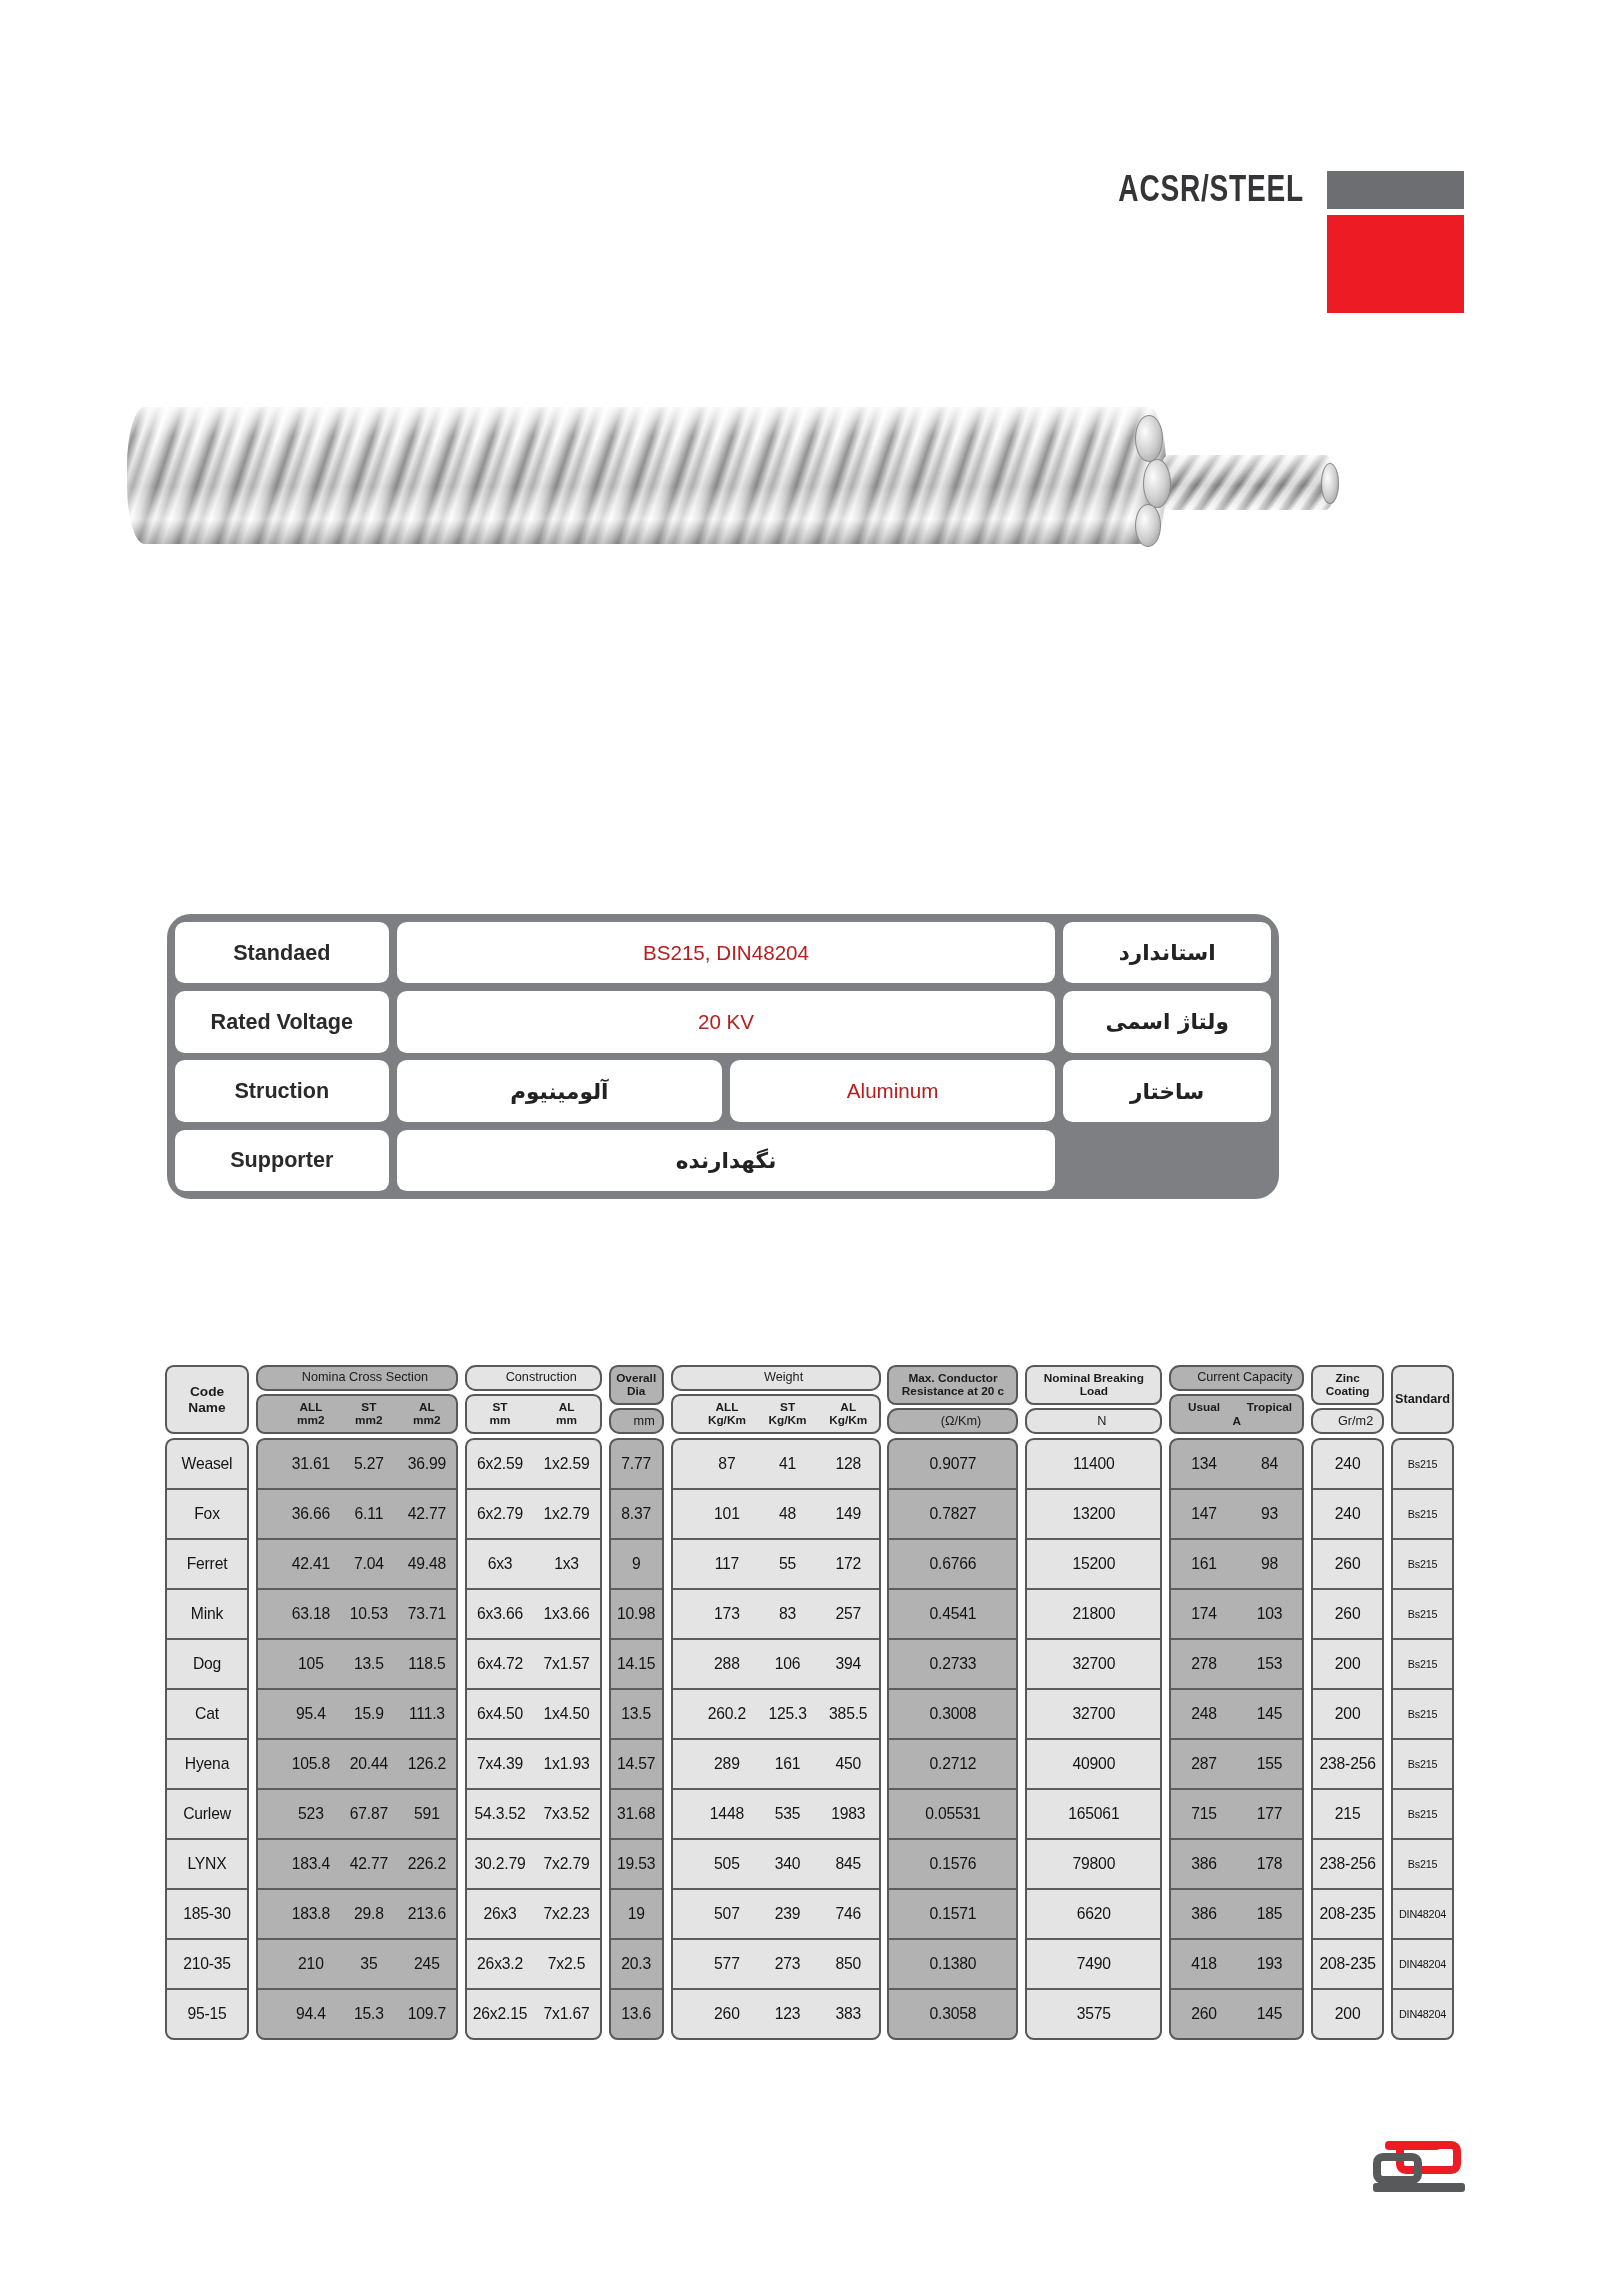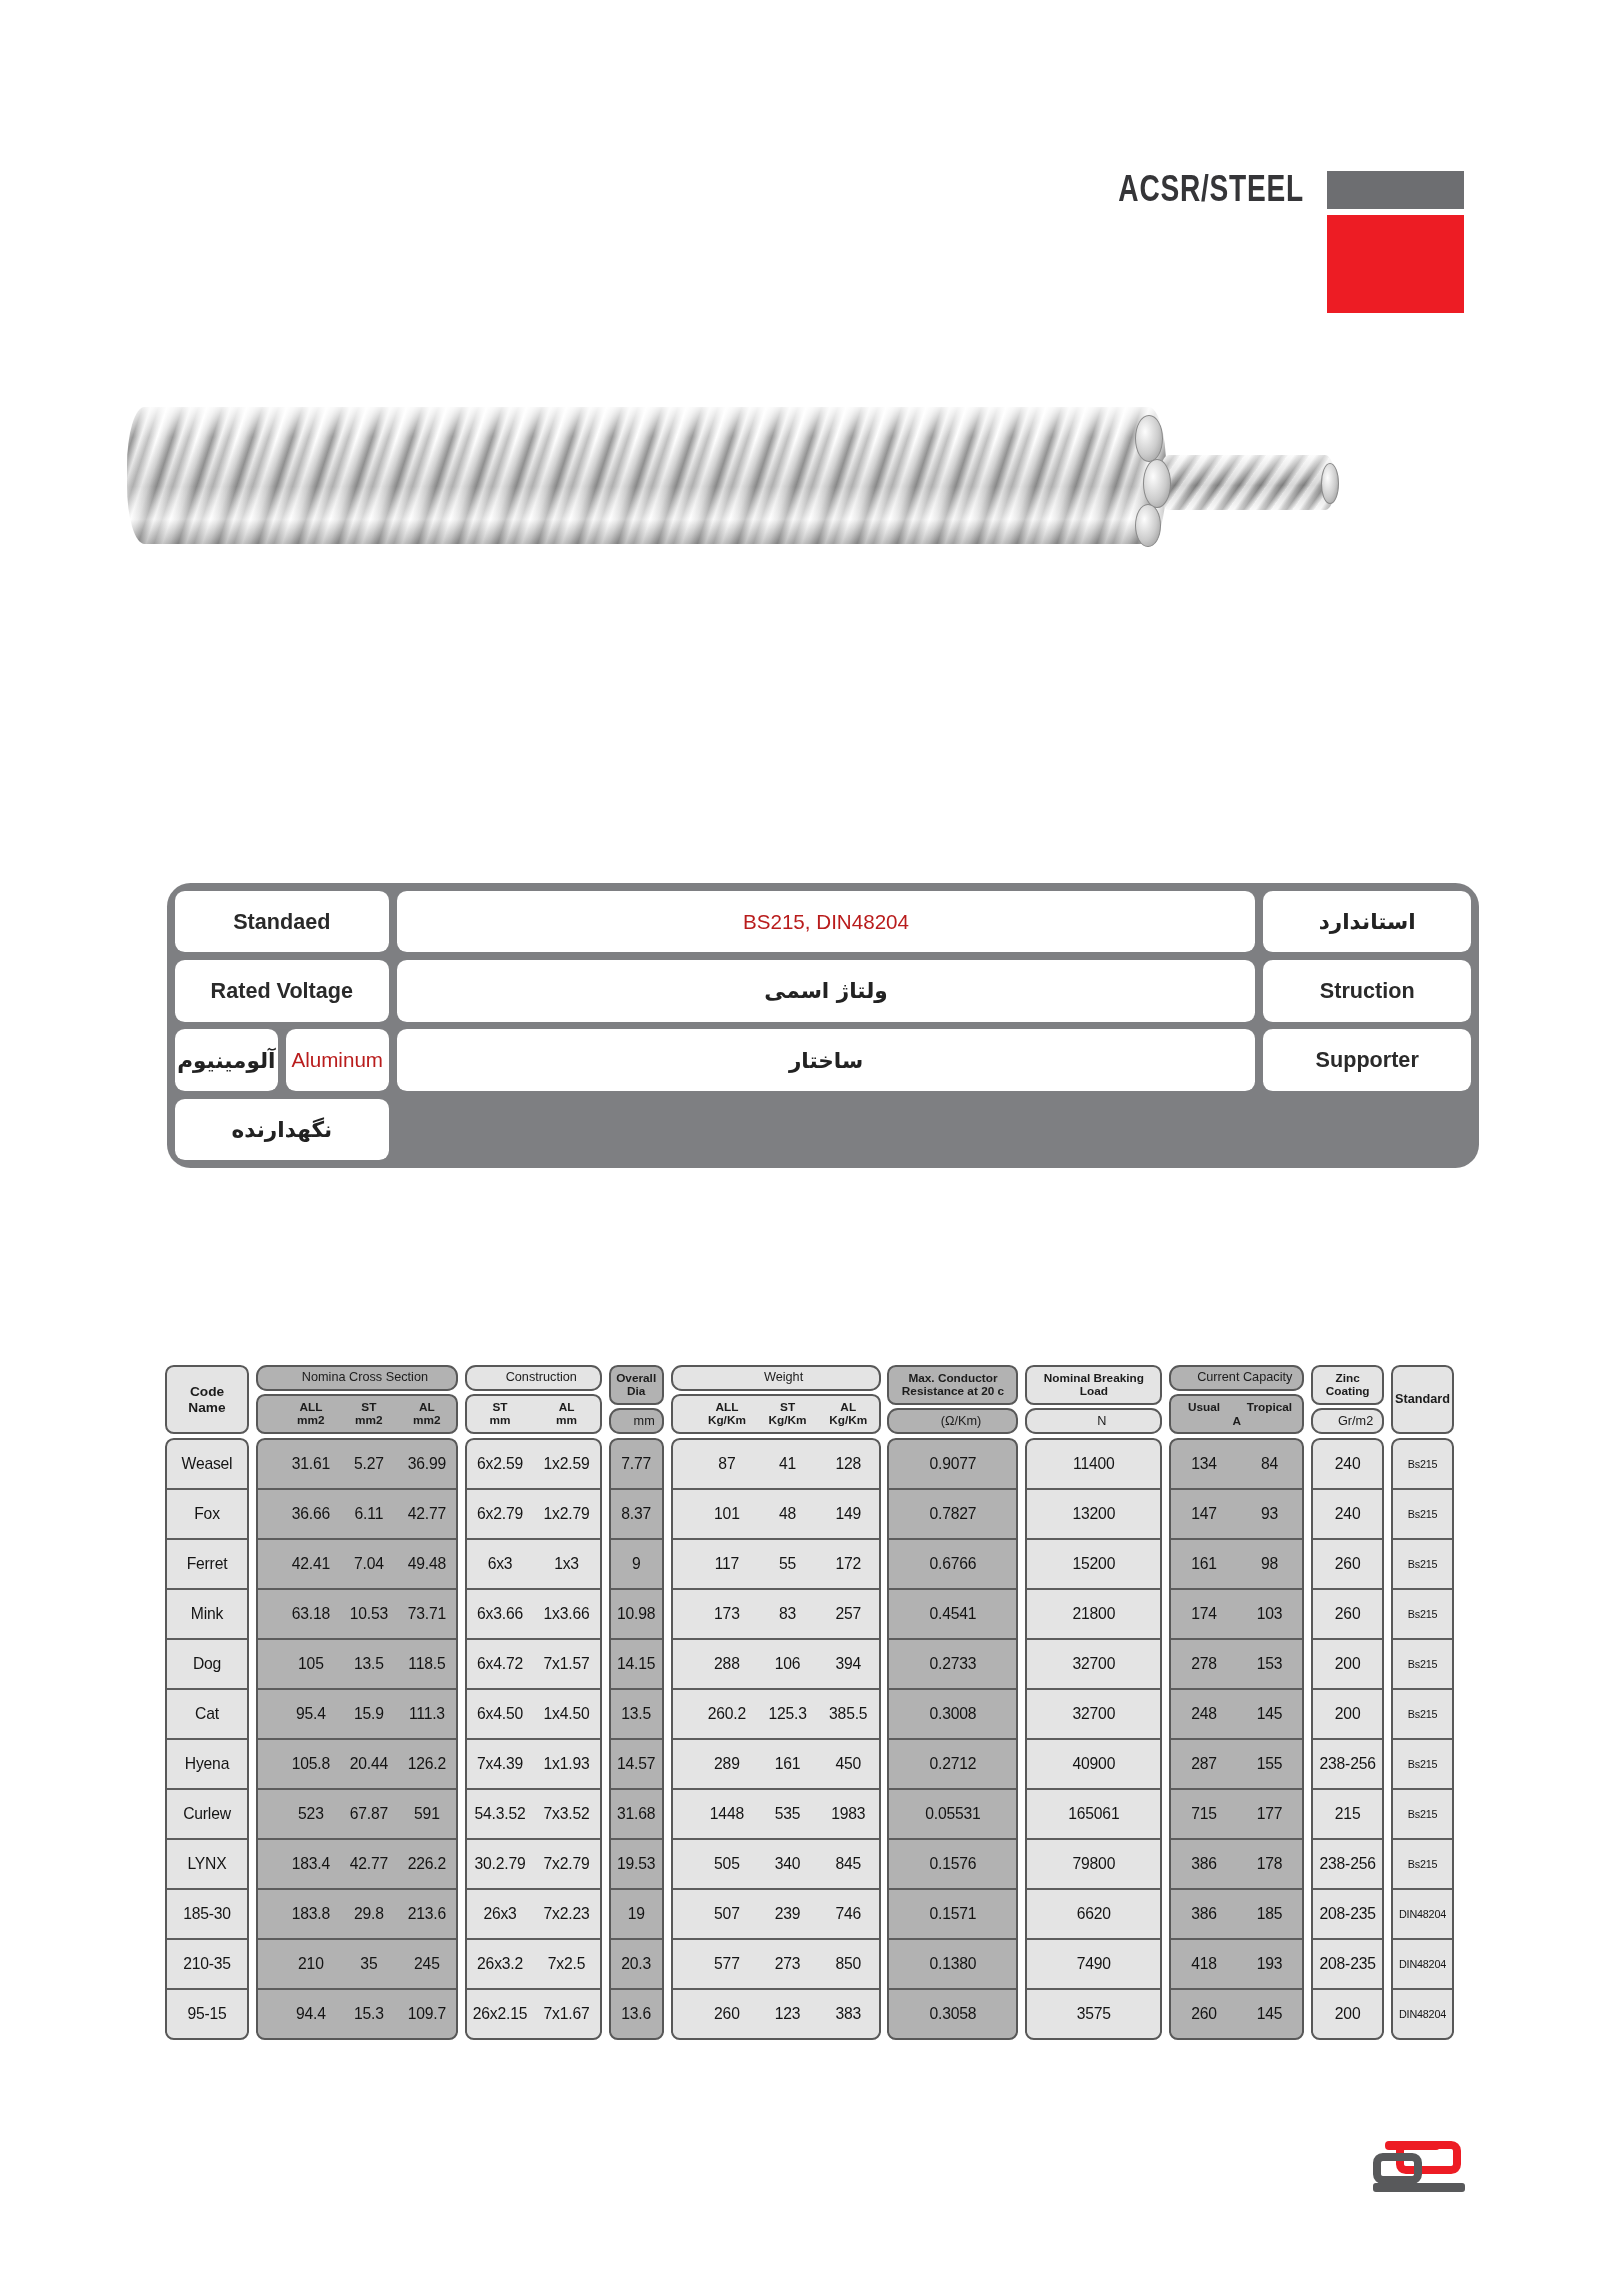--- a/index.html
+++ b/index.html
@@ -36,21 +36,21 @@
     background:
       linear-gradient(180deg, rgba(255,255,255,.7), rgba(0,0,0,.12) 55%, rgba(255,255,255,.4)),
       repeating-linear-gradient(125deg,#f6f6f6 0 4.9px,#b3b3b3 8.8px,#8d8d8d 12.7px,#e9e9e9 17.6px);
   }
   .strand-end{
     position:absolute;border-radius:50%;border:1px solid #8a8a8a;
     background:radial-gradient(ellipse at 35% 35%, #fdfdfd, #cccccc 55%, #8f8f8f);
   }
   
   .spec{
-    position:absolute;left:167px;top:883px;width:1312px;height:285px;
+    position:absolute;left:167px;top:914px;width:1112px;height:285px;
     background:#7e7f82;border-radius:23.5px;padding:7.8px;box-sizing:border-box;
   }
   .spec-grid{
     display:grid;width:100%;height:100%;
     grid-template-columns:214px 1fr 208px;grid-template-rows:repeat(4,1fr);gap:7.8px;
   }
   .spec-cell{
     background:#ffffff;border-radius:9.8px;display:flex;align-items:center;justify-content:center;
     text-align:center;
   }
@@ -115,20 +115,21 @@
   <div class="strand-end" style="left:1321px;top:463px;width:15.7px;height:39px;"></div>
 
   <div class="spec">
     <div class="spec-grid">
 
       <div class="spec-cell spec-label">Standaed</div>
       <div class="spec-cell spec-value">BS215, DIN48204</div>
       <div class="spec-cell spec-fa">استاندارد</div>
 
       <div class="spec-cell spec-label">Rated Voltage</div>
+      <div class="spec-cell spec-value">20 KV</div>
       <div class="spec-cell spec-fa">ولتاژ اسمی</div>
 
       <div class="spec-cell spec-label">Struction</div>
       <div class="spec-split">
         <div class="spec-cell spec-fa">آلومینیوم</div>
         <div class="spec-cell spec-value">Aluminum</div>
       </div>
       <div class="spec-cell spec-fa">ساختار</div>
 
       <div class="spec-cell spec-label">Supporter</div>

